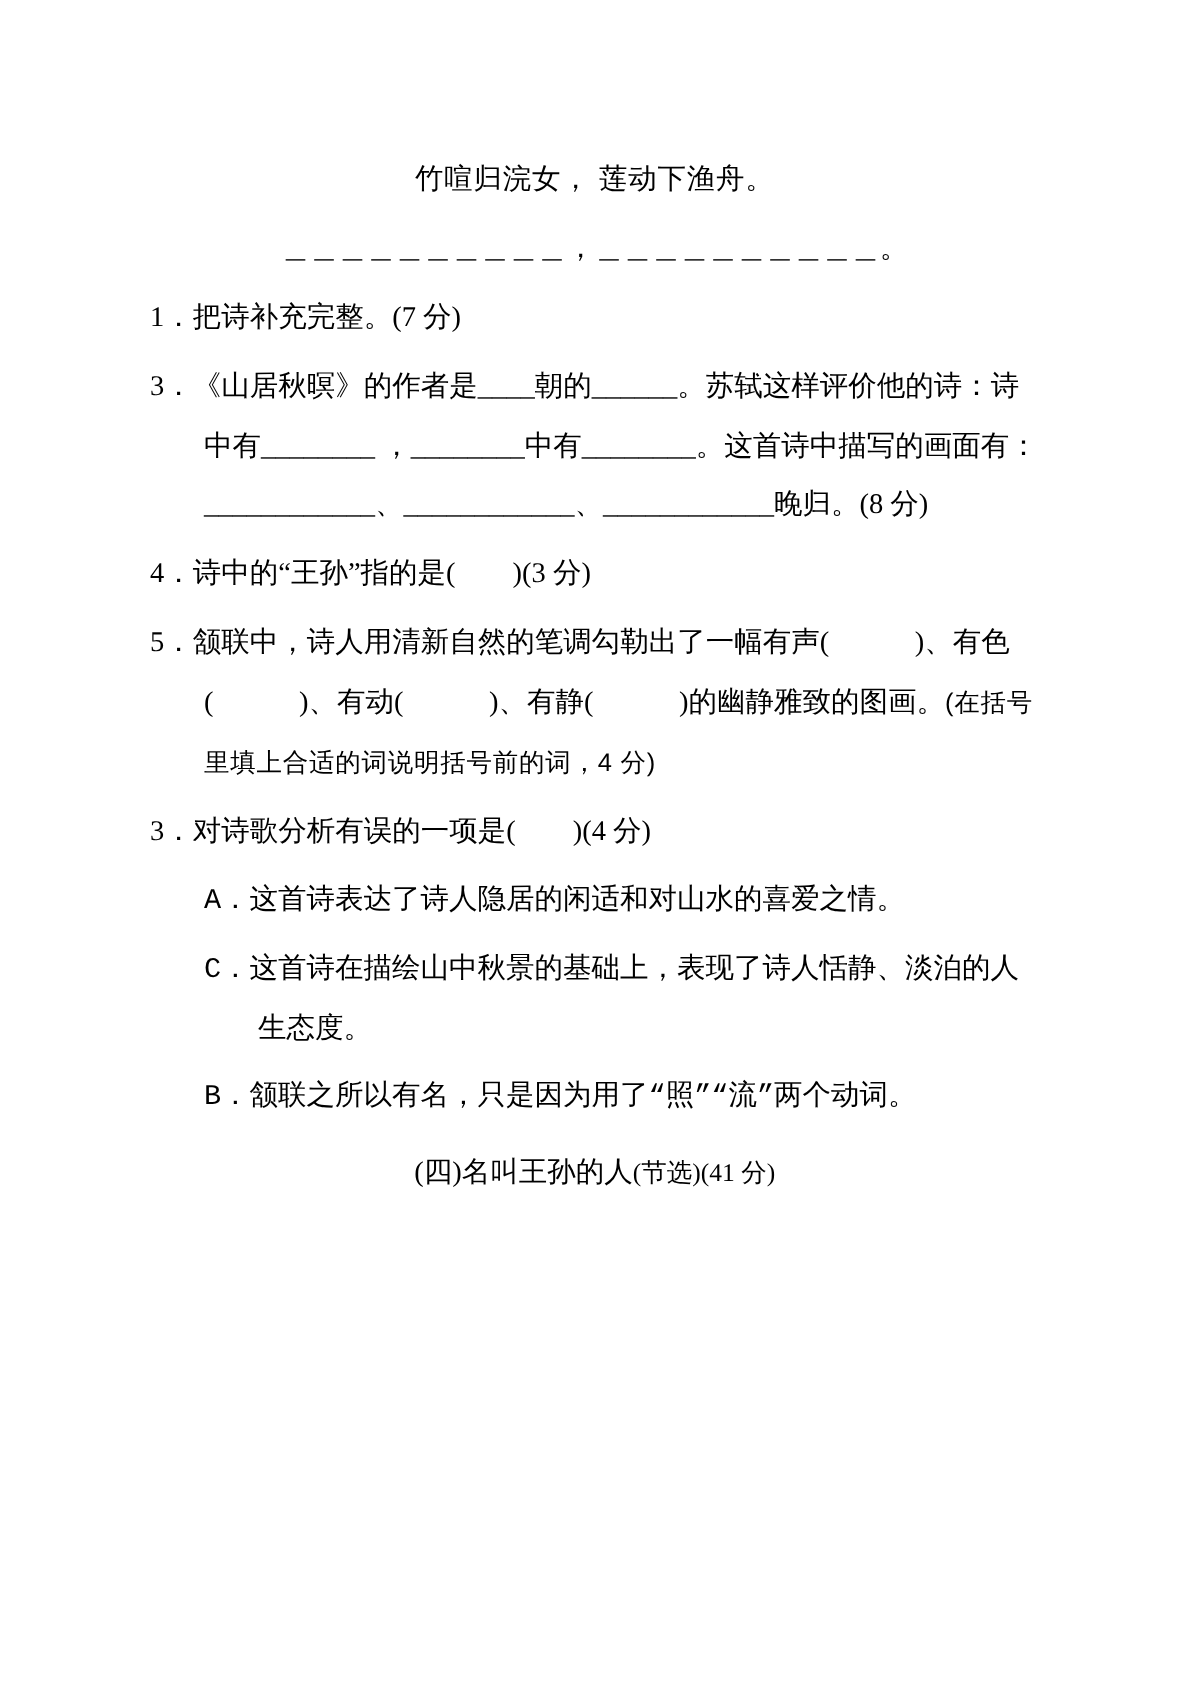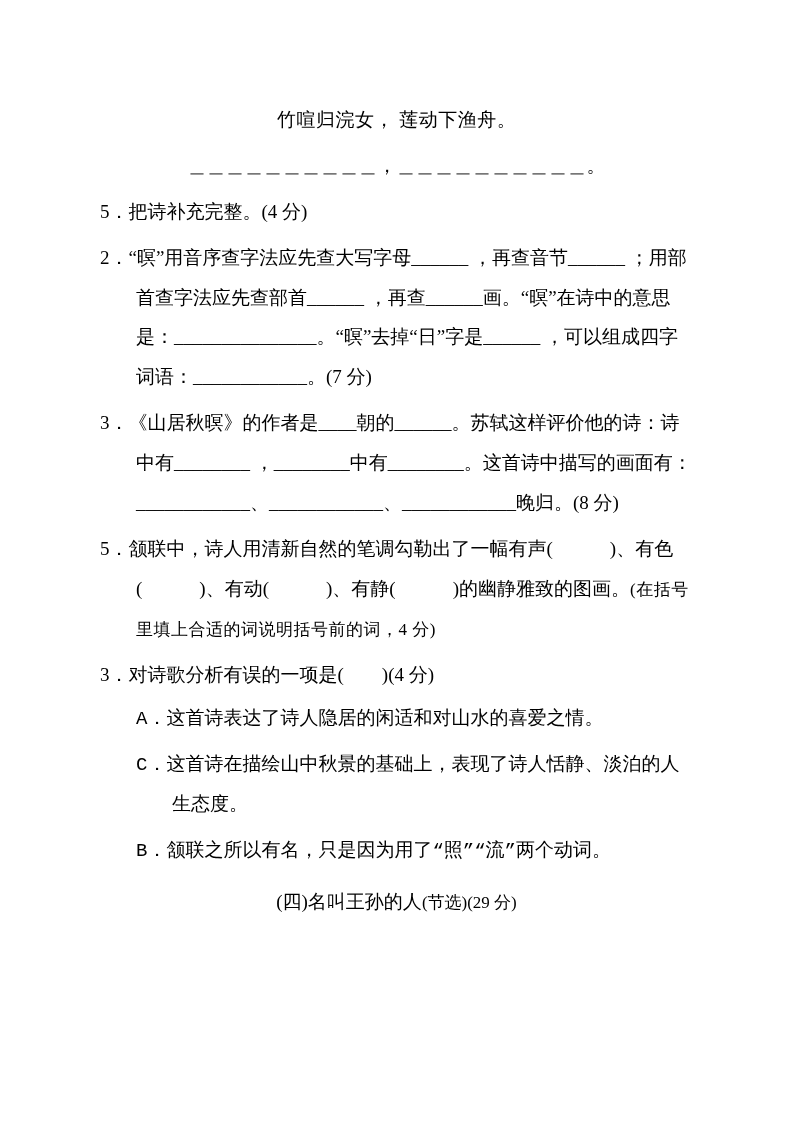--- a/index.html
+++ b/index.html
@@ -38,21 +38,21 @@
   }
   .opt {
     padding-left: 48px;
   }
   .opt6 {
     padding-left: 72px;
     text-indent: -36px;
     font-family: Liberation Mono, monospace;
   }
   .kaiti {
-    font-family: Liberation Serif, serif;
+    font-family: Liberation Sans, sans-serif;
     letter-spacing: 0.5px;
   }
   .note {
     font-size: 17px;
   }
   .section-title {
     margin-top: 10px;
   }
   .small {
     font-size: 17px;
@@ -64,34 +64,34 @@
 </style>
 </head>
 <body>
 
 <div class="page">
 
   <p class="center kaiti poem">竹喧归浣女， 莲动下渔舟。</p>
 
   <p class="center answer-line">＿＿＿＿＿＿＿＿＿＿，＿＿＿＿＿＿＿＿＿＿。</p>
 
-  <p class="q">5．把诗补充完整。(4 分)</p>
+  <p class="q">1．把诗补充完整。(7 分)</p>
 
-  <p class="q hang">2．“暝”用音序查字法应先查大写字母______ ，再查音节______ ；用部首查字法应先查部首______ ，再查______画。“暝”在诗中的意思是：_______________。“暝”去掉“日”字是______ ，可以组成四字词语：____________。(7 分)</p>
 
   <p class="q hang">3．《山居秋暝》的作者是____朝的______。苏轼这样评价他的诗：诗中有________ ，________中有________。这首诗中描写的画面有：____________、____________、____________晚归。(8 分)</p>
 
+  <p class="q">4．诗中的“王孙”指的是(　　)(3 分)</p>
 
 
   <p class="q hang"><span>5．颔联中，诗人用清新自然的笔调勾勒出了一幅有声(　　　)、有色(　　　)、有动(　　　)、有静(　　　)的幽静雅致的图画。</span><span class="kaiti note">(在括号里填上合适的词说明括号前的词，4 分)</span></p>
 
   <p class="q">3．对诗歌分析有误的一项是(　　)(4 分)</p>
 
   <p class="q opt6">A．这首诗表达了诗人隐居的闲适和对山水的喜爱之情。</p>
 
   <p class="q opt6">C．这首诗在描绘山中秋景的基础上，表现了诗人恬静、淡泊的人生态度。</p>
 
   <p class="q opt6">B．颔联之所以有名，只是因为用了“照”“流”两个动词。</p>
 
-  <p class="center section-title"><span>(四)名叫王孙的人</span><span class="small">(节选)(29 分)</span></p>
+  <p class="center section-title"><span>(四)名叫王孙的人</span><span class="small">(节选)(41 分)</span></p>
 
 
 </div>
 
 </body></html>

